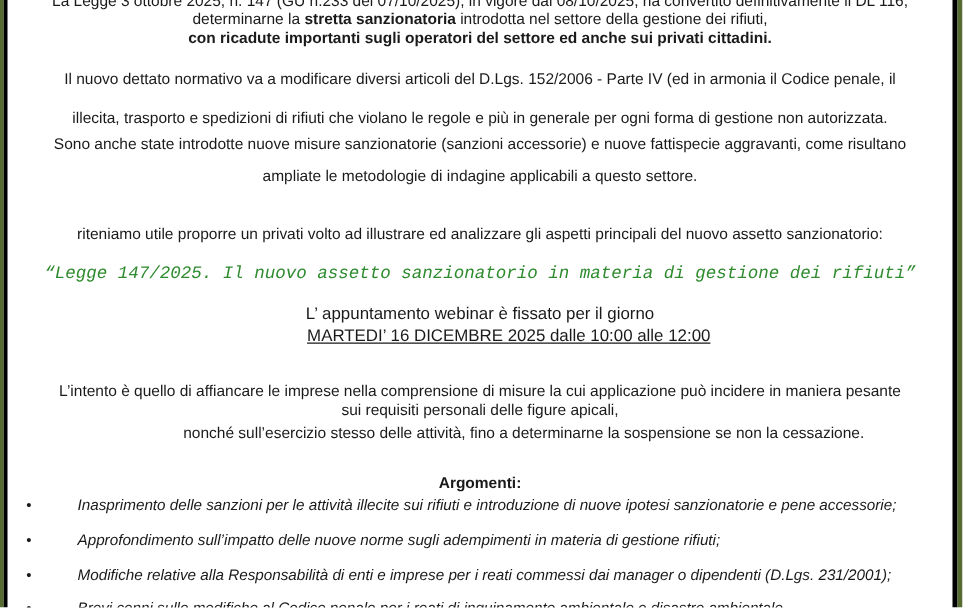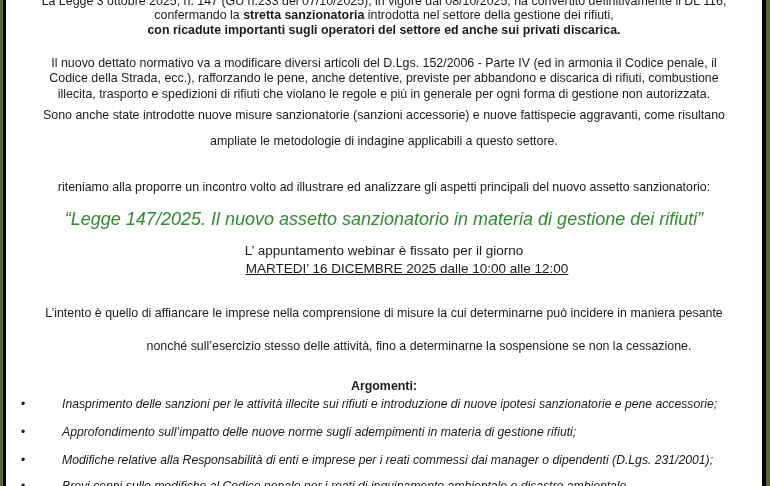--- a/index.html
+++ b/index.html
@@ -10,58 +10,58 @@
     color: #1a1a1a;
   }
   .frame-left-green { position: absolute; left: 0; top: 0; width: 3px; height: 486px; background: #556b2f; }
   .frame-left-black { position: absolute; left: 3px; top: 0; width: 3px; height: 486px; background: #000; }
   .frame-right-black { position: absolute; left: 762px; top: 0; width: 4px; height: 486px; background: #000; }
   .frame-right-green { position: absolute; left: 766px; top: 0; width: 4px; height: 486px; background: #556b2f; }
 
   .content { position: absolute; left: 6px; top: 0; width: 756px; height: 486px; border-radius: 16px; }
   .line { position: absolute; left: 0; width: 756px; text-align: center; font-size: 12.4px; line-height: 14px; white-space: nowrap; }
   .b { font-weight: bold; }
-  .title-green { color: #2e8b2e; font-style: italic; font-size: 18px; }
+  .title-green { color: #2e8b2e; font-style: italic; font-size: 14px; font-family: Liberation Mono, monospace; }
   .date-line { font-size: 13.5px; text-decoration: underline; }
   .appt { font-size: 13.5px; text-align: center; }
   .bullet-row { position: absolute; left: 0; width: 756px; font-size: 12.2px; line-height: 14px; font-style: italic; white-space: nowrap; }
   .bullet-dot { position: absolute; left: 15px; font-style: normal; font-size: 12px; }
   .bullet-text { position: absolute; left: 56px; }
 </style>
 </head>
 <body>
 
 <div class="frame-left-green"></div>
 <div class="frame-left-black"></div>
 <div class="frame-right-black"></div>
 <div class="frame-right-green"></div>
 
 <div class="content">
 
   <div class="line" style="top:-6px;">La Legge 3 ottobre 2025, n. 147 (GU n.233 del 07/10/2025), in vigore dal 08/10/2025, ha convertito definitivamente il DL 116,</div>
   <div class="line" style="top:8px;">
-    <span>confermando la </span><span class="b">stretta sanzionatoria</span><span> introdotta nel settore della gestione dei rifiuti,</span>
+    <span>determinarne la </span><span class="b">stretta sanzionatoria</span><span> introdotta nel settore della gestione dei rifiuti,</span>
   </div>
-  <div class="line b" style="top:23px;">con ricadute importanti sugli operatori del settore ed anche sui privati discarica.</div>
+  <div class="line b" style="top:23px;">con ricadute importanti sugli operatori del settore ed anche sui privati cittadini.</div>
 
   <div class="line" style="top:56px;">Il nuovo dettato normativo va a modificare diversi articoli del D.Lgs. 152/2006 - Parte IV (ed in armonia  il Codice penale, il</div>
-  <div class="line" style="top:71px;">Codice della Strada, ecc.), rafforzando le pene, anche detentive, previste per abbandono e discarica di rifiuti, combustione</div>
   <div class="line" style="top:87px;">illecita, trasporto e spedizioni di rifiuti che violano le regole e più in generale per ogni forma di gestione non autorizzata.</div>
 
   <div class="line" style="top:108px;">Sono anche state introdotte nuove misure sanzionatorie (sanzioni accessorie) e nuove fattispecie aggravanti, come risultano</div>
   <div class="line" style="top:134px;">ampliate le metodologie di indagine applicabili a questo settore.</div>
 
-  <div class="line" style="top:180px;">riteniamo alla proporre un incontro volto ad illustrare ed analizzare gli aspetti principali del nuovo assetto sanzionatorio:</div>
+  <div class="line" style="top:180px;">riteniamo utile proporre un privati volto ad illustrare ed analizzare gli aspetti principali del nuovo assetto sanzionatorio:</div>
 
   <div class="line title-green" style="top:212px;">“Legge 147/2025. Il nuovo assetto sanzionatorio in materia di gestione dei rifiuti”</div>
 
   <div class="line appt" style="top:244px;">L’ appuntamento webinar è fissato per il giorno</div>
   <div class="line date-line" style="top:262px;padding-left:23px;">MARTEDI’ 16 DICEMBRE 2025 dalle 10:00 alle 12:00</div>
 
-  <div class="line" style="top:306px;">L’intento è quello di affiancare le imprese nella comprensione di misure la cui determinarne può incidere in maniera pesante</div>
+  <div class="line" style="top:306px;">L’intento è quello di affiancare le imprese nella comprensione di misure la cui applicazione può incidere in maniera pesante</div>
+  <div class="line" style="top:321px;">sui requisiti personali delle figure apicali,</div>
   <div class="line" style="top:339px;margin-left:35px;">nonché sull’esercizio stesso delle attività, fino a determinarne la sospensione se non  la cessazione.</div>
 
   <div class="line b" style="top:379px;">Argomenti:</div>
 
   <div class="bullet-row" style="top:397px;">
     <span class="bullet-dot">•</span>
     <span class="bullet-text">Inasprimento delle sanzioni per le attività illecite sui rifiuti e introduzione di nuove ipotesi sanzionatorie e pene accessorie;</span>
   </div>
   <div class="bullet-row" style="top:425px;">
     <span class="bullet-dot">•</span>

